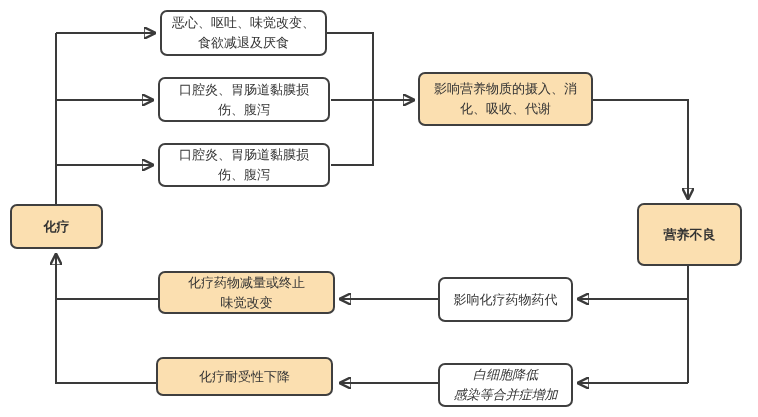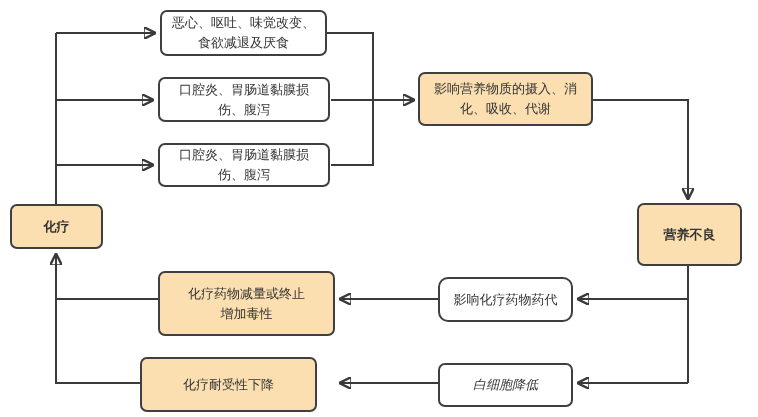--- a/index.html
+++ b/index.html
@@ -98,30 +98,31 @@
 
   <div class="node hl" style="left:418px; top:72px; width:175px; height:54px;">
     <span>影响营养物质的摄入、消</span>
     <span>化、吸收、代谢</span>
   </div>
 
   <div class="node hl bold" style="left:637px; top:203px; width:105px; height:63px;">
     <span>营养不良</span>
   </div>
 
-  <div class="node" style="left:438px; top:277px; width:135px; height:45px;border-radius:10px;">
+  <div class="node" style="left:438px; top:277px; width:135px; height:45px;">
     <span>影响化疗药物药代</span>
   </div>
 
   <div class="node" style="left:438px; top:363px; width:135px; height:44px;font-style:italic;">
     <span>白细胞降低</span>
+    <span>感染等合并症增加</span>
   </div>
 
-  <div class="node hl" style="left:158px; top:271px; width:177px; height:65px;">
+  <div class="node hl" style="left:158px; top:271px; width:177px; height:43px;">
     <span>化疗药物减量或终止</span>
-    <span>增加毒性</span>
+    <span>味觉改变</span>
   </div>
 
-  <div class="node hl" style="left:140px; top:357px; width:177px; height:55px;">
+  <div class="node hl" style="left:156px; top:357px; width:177px; height:39px;">
     <span>化疗耐受性下降</span>
   </div>
 
 </div>
 
 </body></html>

